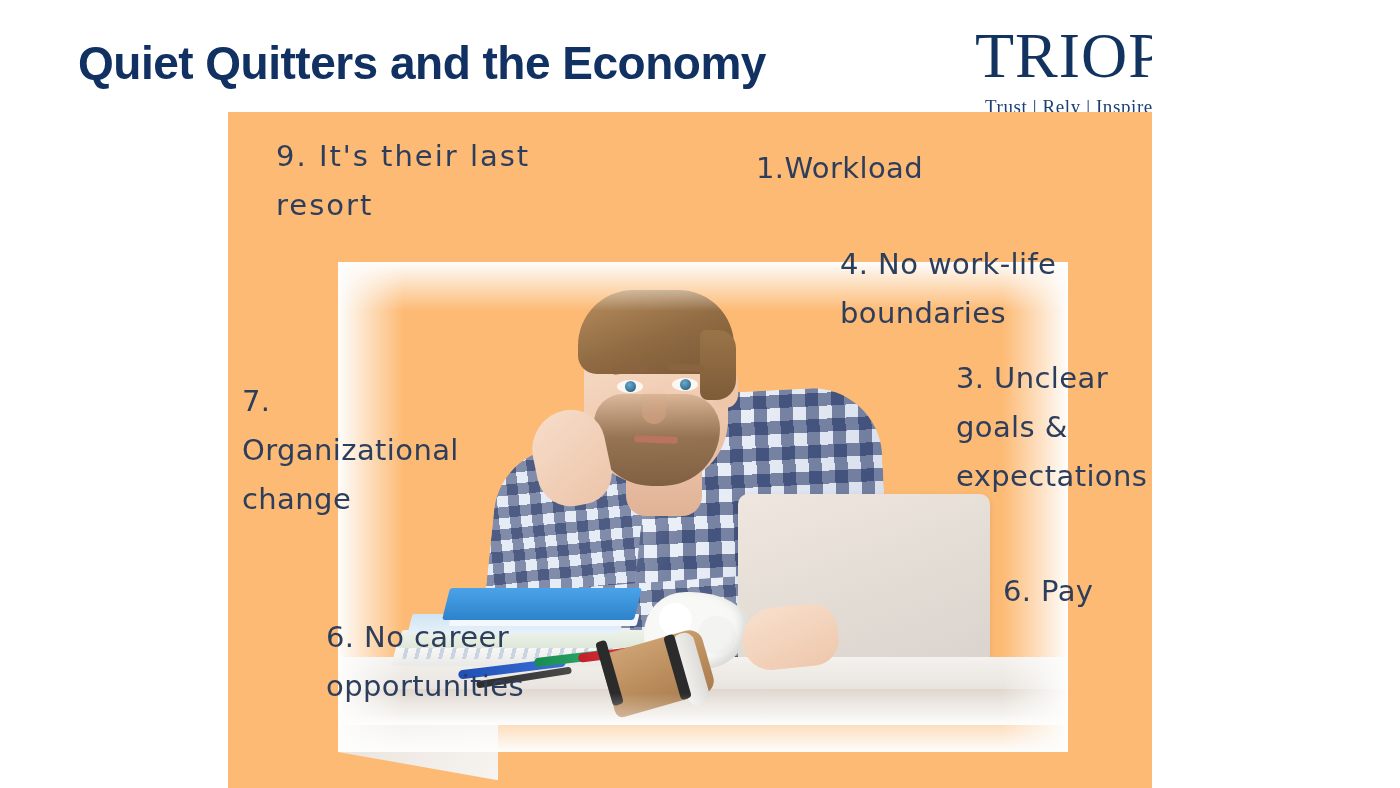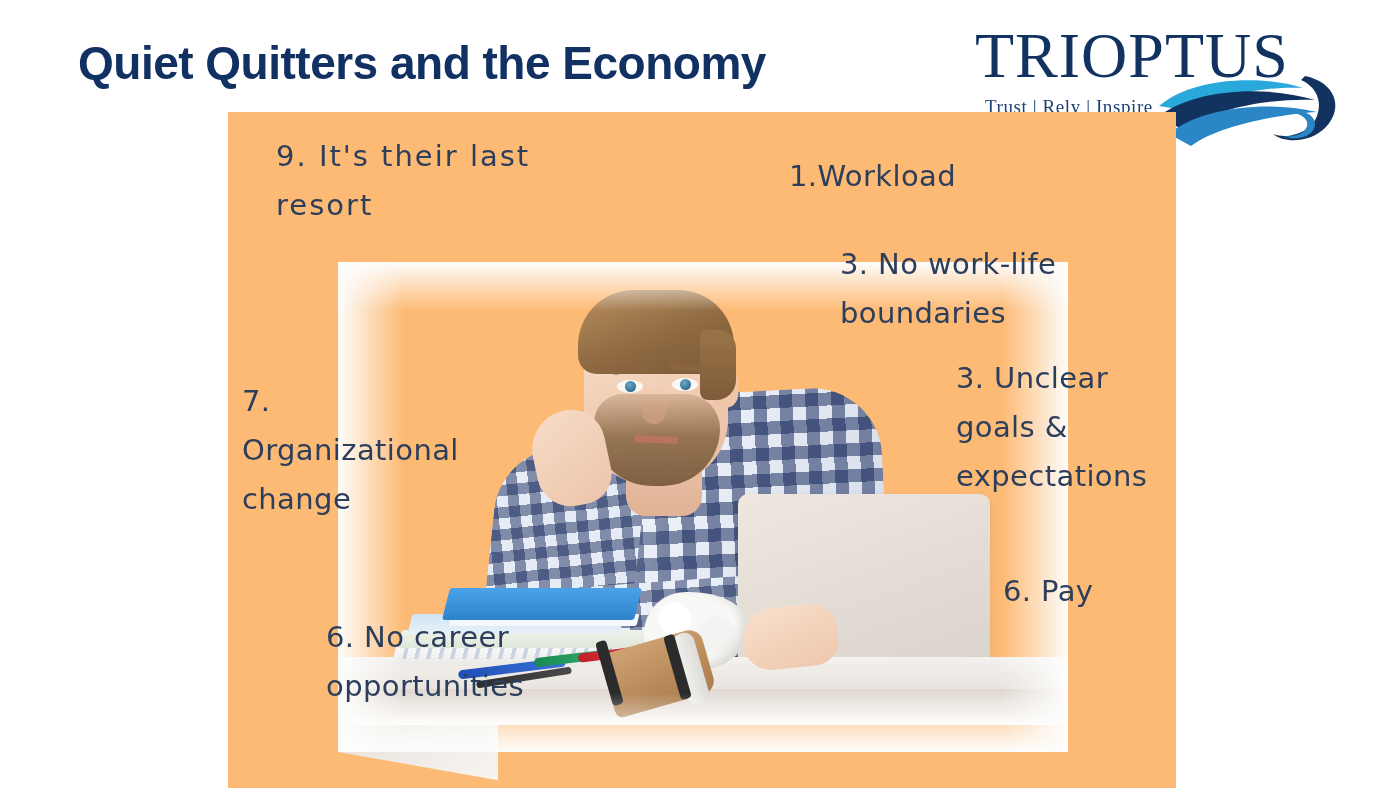--- a/index.html
+++ b/index.html
@@ -8,21 +8,21 @@
   html, body {
     width: 1400px;
     height: 788px;
     overflow: hidden;
     background: #ffffff;
     font-family: "Liberation Sans", sans-serif;
   }
 
   .slide {
     position: relative;
-    width: 1400px;
+    width: 1152px;
     height: 788px;
     background: #ffffff;
     overflow: hidden;
   }
 
   
   .slide-title {
     position: absolute;
     left: 78px;
     top: 36px;
@@ -97,21 +97,21 @@
   }
 
   .n9  { left: 48px;  top: 20px;  width: 360px; letter-spacing: 2px; }
   .n8  { left: 108px; top: 155px; width: 300px; }
   .n7  { left: 14px;  top: 265px; width: 250px; }
   .n6  { left: 98px;  top: 501px; width: 280px; }
   .n5  { left: 658px; top: 520px; width: 250px; }
   .n4  { left: 775px; top: 455px; width: 200px; }
   .n3  { left: 728px; top: 242px; width: 230px; }
   .n2  { left: 612px; top: 128px; width: 280px; }
-  .n1  { left: 528px; top: 40px;  width: 260px; margin-left: 33px; }
+  .n1  { left: 528px; top: 32px;  width: 260px; }
 
   
   .photo {
     position: absolute;
     left: 110px;
     top: 150px;
     width: 730px;
     height: 490px;
   }
 
@@ -549,17 +549,17 @@
 
       <div class="photo-fade"></div>
     </div>
 
     <div class="note n9">9.  It's their  last resort</div>
     <div class="note n7">7.
 Organizational change</div>
     <div class="note n6">6. No career opportunities</div>
     <div class="note n4">6. Pay</div>
     <div class="note n3">3. Unclear goals &amp; expectations</div>
-    <div class="note n2">3. No work-life boundaries</div>
+    <div class="note n2">4. No work-life boundaries</div>
     <div class="note n1">1.Workload</div>
 
   </div>
 </div>
 
 </body></html>

